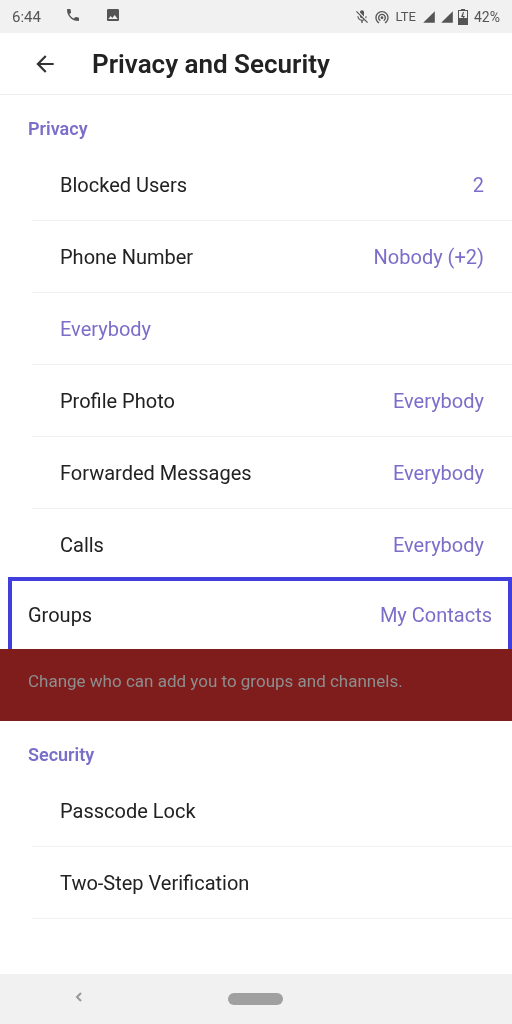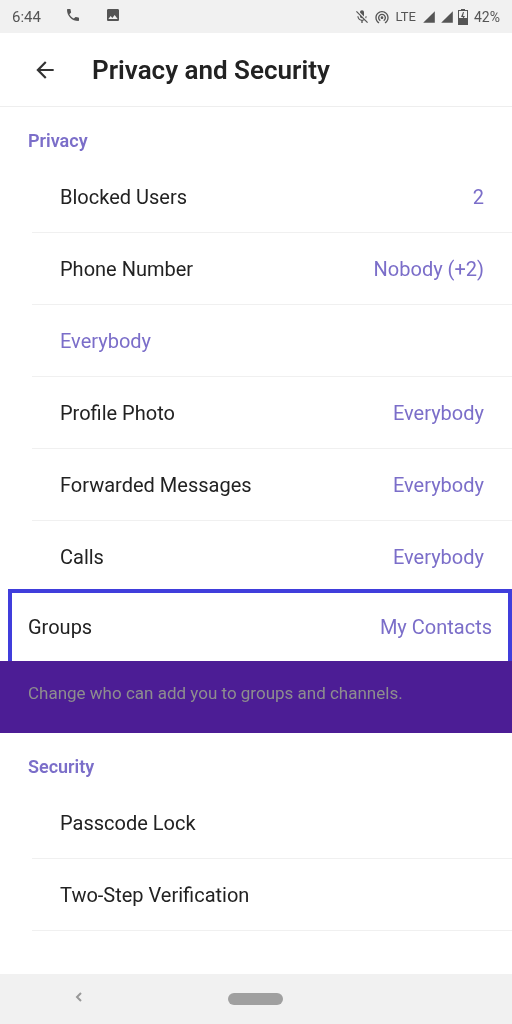--- a/index.html
+++ b/index.html
@@ -1,31 +1,31 @@
 <!DOCTYPE html>
 <html><head>
   <meta charset="utf-8">
   <style>
     * { margin:0; padding:0; box-sizing:border-box; font-family:-apple-system,Roboto,Arial,sans-serif; }
     body { width:512px; height:1024px; background:#fff; position:relative; overflow:hidden; }
     .status-bar { height:33px; background:#f1f1f1; display:flex; align-items:center; justify-content:space-between; padding:0 12px; font-size:15px; color:#555; }
     .status-left { display:flex; align-items:center; gap:24px; }
     .status-right { display:flex; align-items:center; gap:4px; }
     .status-right svg { display:block; }
-    .header { display:flex; align-items:center; height:74px; border-bottom:1px solid #eee; padding-left:26px; }
+    .header { display:flex; align-items:center; height:62px; border-bottom:1px solid #eee; padding-left:26px; }
     .back-btn { width:38px; height:38px; display:flex; align-items:center; justify-content:center; margin-right:28px; }
     .title { font-size:26px; font-weight:600; color:#222; }
     .content { }
     .section-header { color:#7b6ec9; font-size:18px; font-weight:600; padding:23px 28px 10px 28px; }
     .row { display:flex; align-items:center; justify-content:space-between; height:72px; padding:0 28px; border-bottom:1px solid #f0f0f0;margin-left:32px; }
     .row-label { font-size:20px; color:#222; }
     .row-value { font-size:20px; color:#7b6ec9; }
     .highlight { border:4px solid #403edc; margin:-4px 0 -4px 8px; height:76px; }
     .highlight .inner-row { display:flex; align-items:center; justify-content:space-between; height:100%; padding:0 16px; }
-    .footer-note { font-size:17px; color:#8e8e8e; padding:22px 12px 30px 28px; background:#4c1d95; }
+    .footer-note { font-size:17px; color:#8e8e8e; padding:22px 12px 30px 28px; background:#7f1d1d; }
     .nav-bar { position:absolute; bottom:0; left:0; right:0; height:50px; background:#f1f1f1; display:flex; align-items:center; justify-content:space-around; }
     .nav-pill { width:55px; height:12px; background:#a0a0a0; border-radius:10px; }
   </style>
 </head>
 <body>
 
 <div class="status-bar">
   <div class="status-left">
     <span>6:44</span>
     <span>

